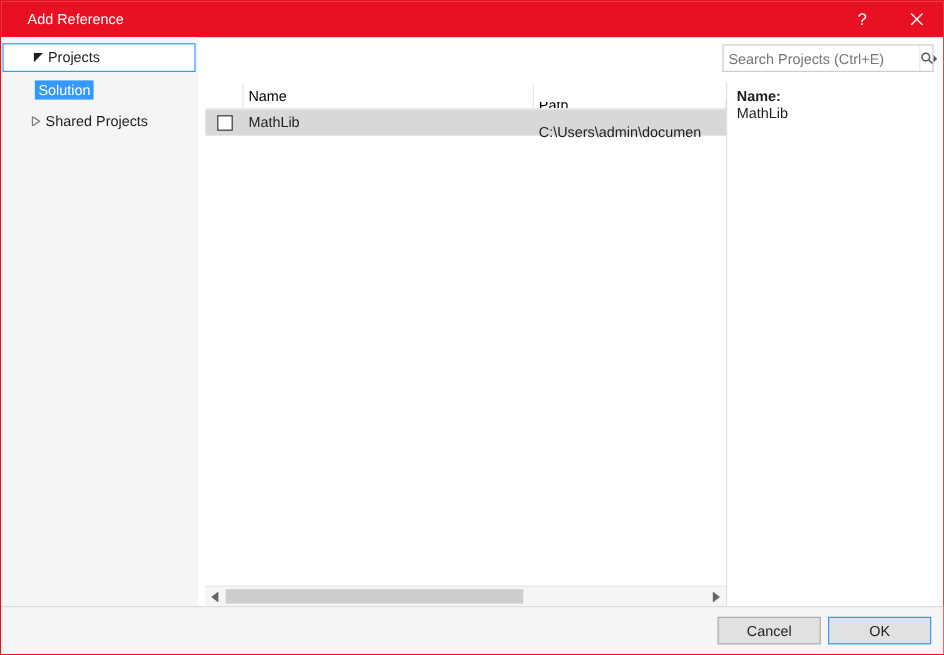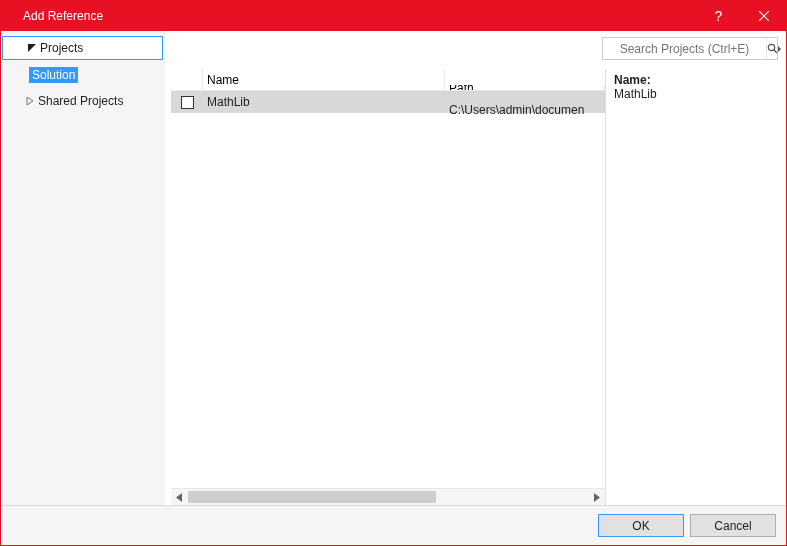--- a/index.html
+++ b/index.html
@@ -93,21 +93,20 @@
     width: 176px; height: 23px;
     border: 1px solid #cccccc;
     display: flex; align-items: center;
     background: #fff;
   }
   .search input {
     flex: 1; border: none; outline: none;
     font-size: 12px; padding: 0 4px;
     color: #701a75;
     background: transparent;
-    text-align: center;
   }
   .search-icon {
     width: 24px; height: 100%;
     display: flex; align-items: center; justify-content: center;
     border-left: 1px solid #e8e8e8;
   }
   .content-row {
     flex: 1; display: flex; min-height: 0;
   }
   .listpane {
@@ -273,21 +272,21 @@
 
         <div class="details">
           <div class="details-label">Name:</div>
           <div>MathLib</div>
         </div>
       </div>
     </div>
   </div>
 
   <div class="footer">
+    <div class="btn">
+      <span>Cancel</span>
+    </div>
     <div class="btn primary">
       <span>OK</span>
     </div>
-    <div class="btn">
-      <span>Cancel</span>
-    </div>
   </div>
 
 </div>
 
 </body></html>

